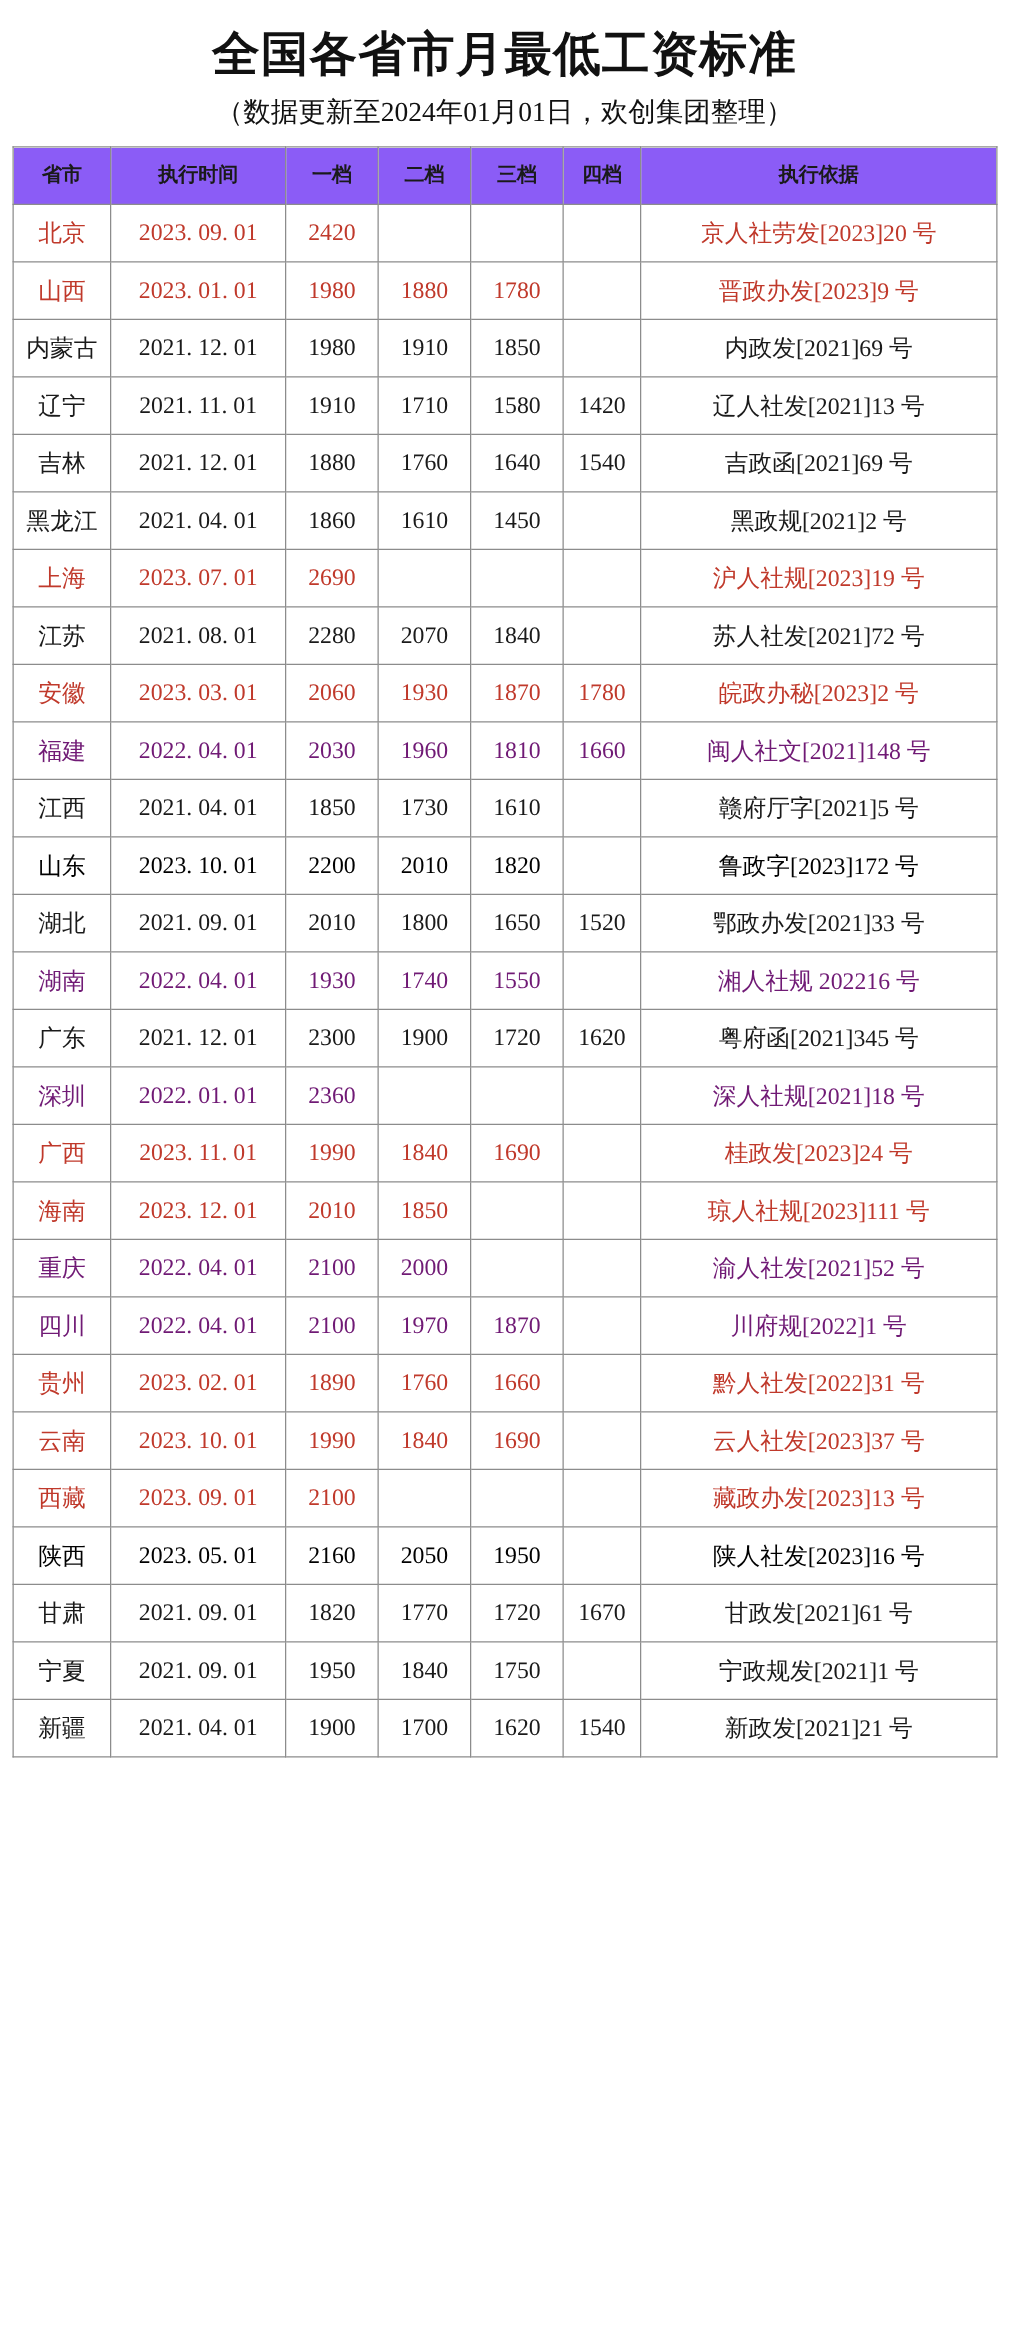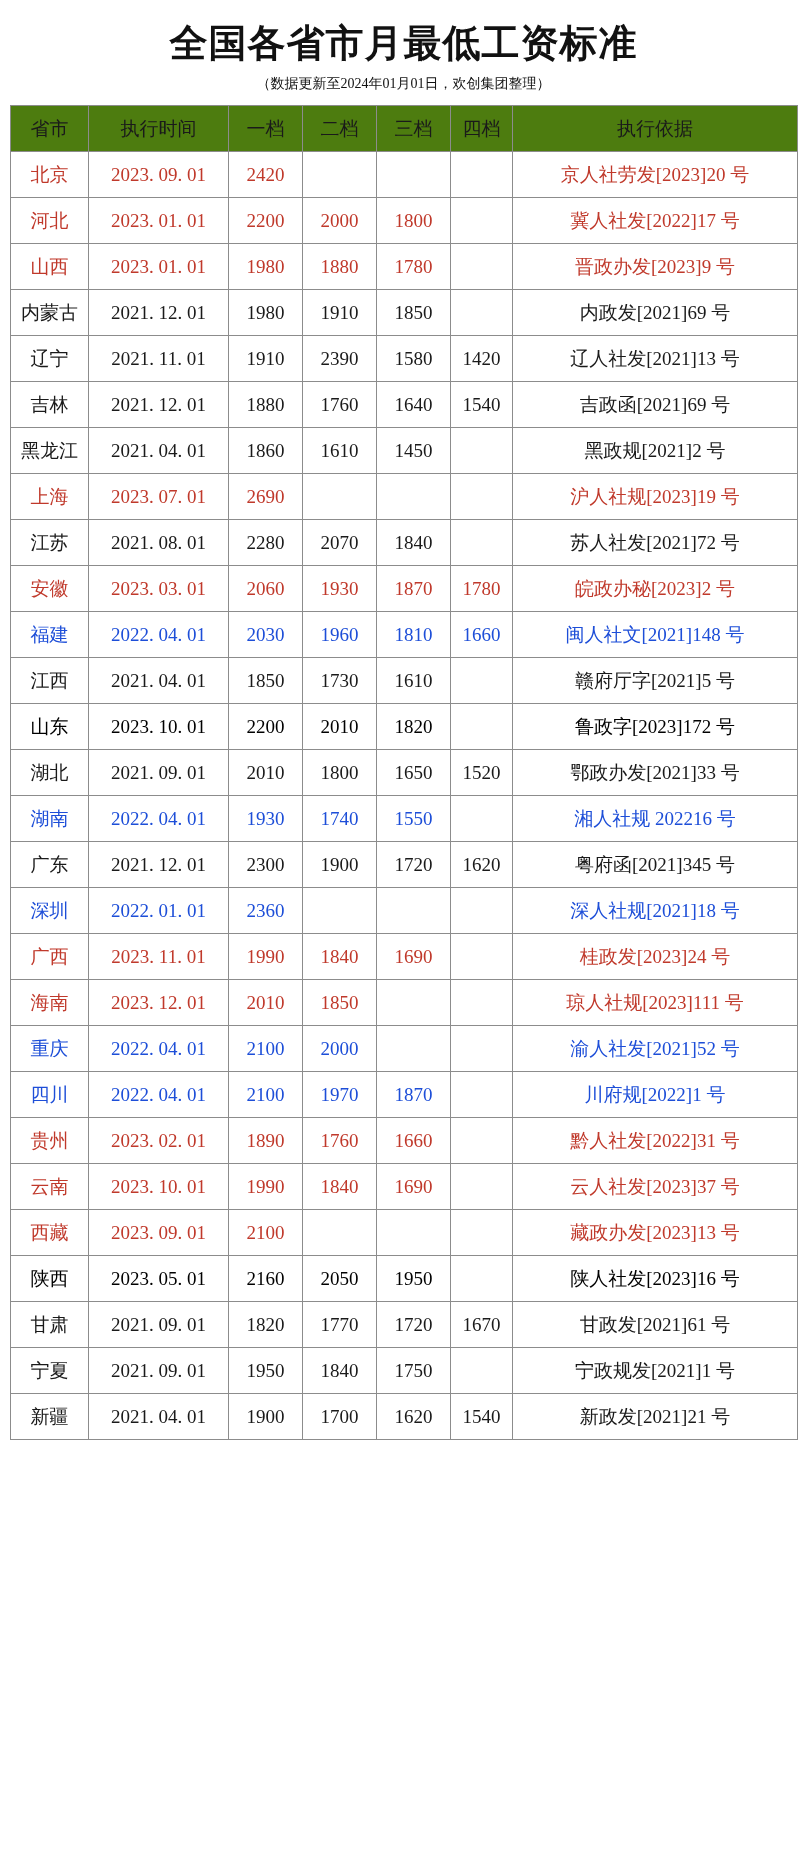--- a/index.html
+++ b/index.html
@@ -22,21 +22,21 @@
     text-align: center;
     font-family: "Liberation Serif", serif;
     font-size: 38px;
     font-weight: bold;
     letter-spacing: 1px;
     color: #111111;
     margin: 4px 0 6px 0;
   }
   .subtitle {
     text-align: center;
-    font-size: 14px;
+    font-size: 22px;
     color: #111111;
     margin-bottom: 12px;
     font-family: "Liberation Serif", serif;
   }
   table.wage {
     border-collapse: collapse;
     width: 787px;
     margin: 0 auto;
     table-layout: fixed;
   }
@@ -45,39 +45,39 @@
     height: 45px;
     text-align: center;
     vertical-align: middle;
     font-size: 19px;
     font-family: "Liberation Serif", serif;
     padding: 0 2px;
     overflow: hidden;
     white-space: nowrap;
   }
   table.wage th {
-    font-weight: normal;
-    font-size: 19px;
-    background: #4d7c0f;
+    font-weight: bold;
+    font-size: 16px;
+    background: #8b5cf6;
   }
   col.c-prov { width: 78px; }
   col.c-date { width: 140px; }
   col.c-t1 { width: 74px; }
   col.c-t2 { width: 74px; }
   col.c-t3 { width: 74px; }
   col.c-t4 { width: 62px; }
   col.c-basis { width: 285px; }
 
   td.basis {
     font-size: 17px;
   }
   
   .c-black { color: #1a1a1a; }
   .c-red   { color: #c0392b; }
-  .c-blue  { color: #1d4ed8; }
+  .c-blue  { color: #701a75; }
   .c-pink  { color: #000000; }
 </style>
 </head>
 <body>
 
 <div class="page">
 
   <div class="title">全国各省市月最低工资标准</div>
   <div class="subtitle">（数据更新至2024年01月01日，欢创集团整理）</div>
 
@@ -106,29 +106,20 @@
         <tr>
           <td class="c-red">北京</td>
           <td class="c-red">2023. 09. 01</td>
           <td class="c-red">2420</td>
           <td class="c-red"></td>
           <td class="c-red"></td>
           <td class="c-red"></td>
           <td class="basis c-red">京人社劳发[2023]20 号</td>
         </tr>
         <tr>
-          <td class="c-red">河北</td>
-          <td class="c-red">2023. 01. 01</td>
-          <td class="c-red">2200</td>
-          <td class="c-red">2000</td>
-          <td class="c-red">1800</td>
-          <td class="c-red"></td>
-          <td class="basis c-red">冀人社发[2022]17 号</td>
-        </tr>
-        <tr>
           <td class="c-red">山西</td>
           <td class="c-red">2023. 01. 01</td>
           <td class="c-red">1980</td>
           <td class="c-red">1880</td>
           <td class="c-red">1780</td>
           <td class="c-red"></td>
           <td class="basis c-red">晋政办发[2023]9 号</td>
         </tr>
         <tr>
           <td class="c-black">内蒙古</td>
@@ -136,21 +127,21 @@
           <td class="c-black">1980</td>
           <td class="c-black">1910</td>
           <td class="c-black">1850</td>
           <td class="c-black"></td>
           <td class="basis c-black">内政发[2021]69 号</td>
         </tr>
         <tr>
           <td class="c-black">辽宁</td>
           <td class="c-black">2021. 11. 01</td>
           <td class="c-black">1910</td>
-          <td class="c-black">2390</td>
+          <td class="c-black">1710</td>
           <td class="c-black">1580</td>
           <td class="c-black">1420</td>
           <td class="basis c-black">辽人社发[2021]13 号</td>
         </tr>
         <tr>
           <td class="c-black">吉林</td>
           <td class="c-black">2021. 12. 01</td>
           <td class="c-black">1880</td>
           <td class="c-black">1760</td>
           <td class="c-black">1640</td>

